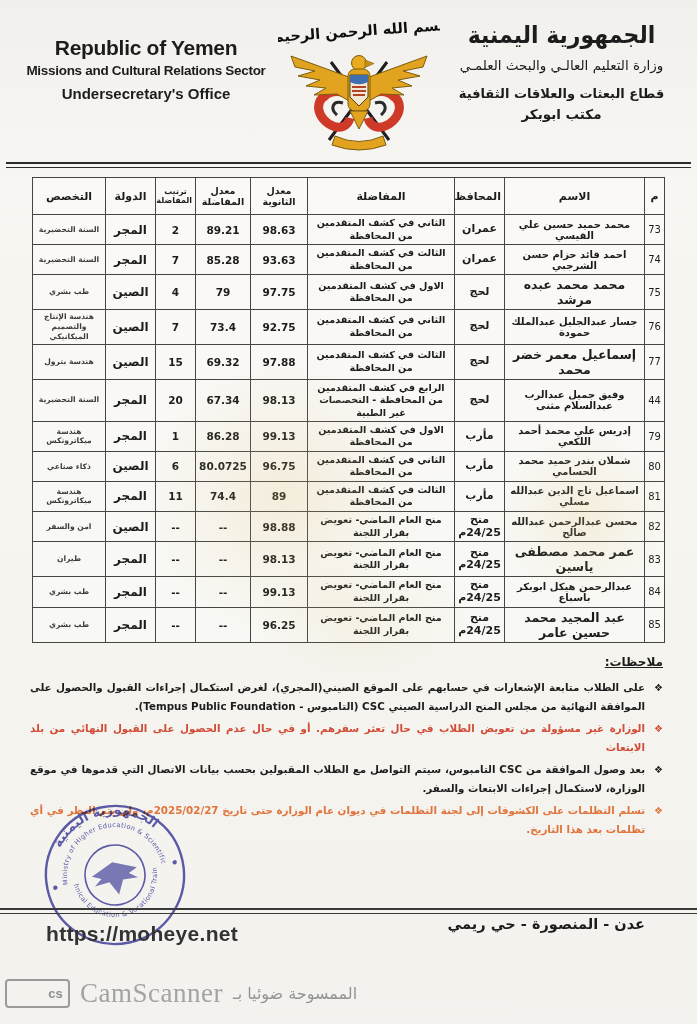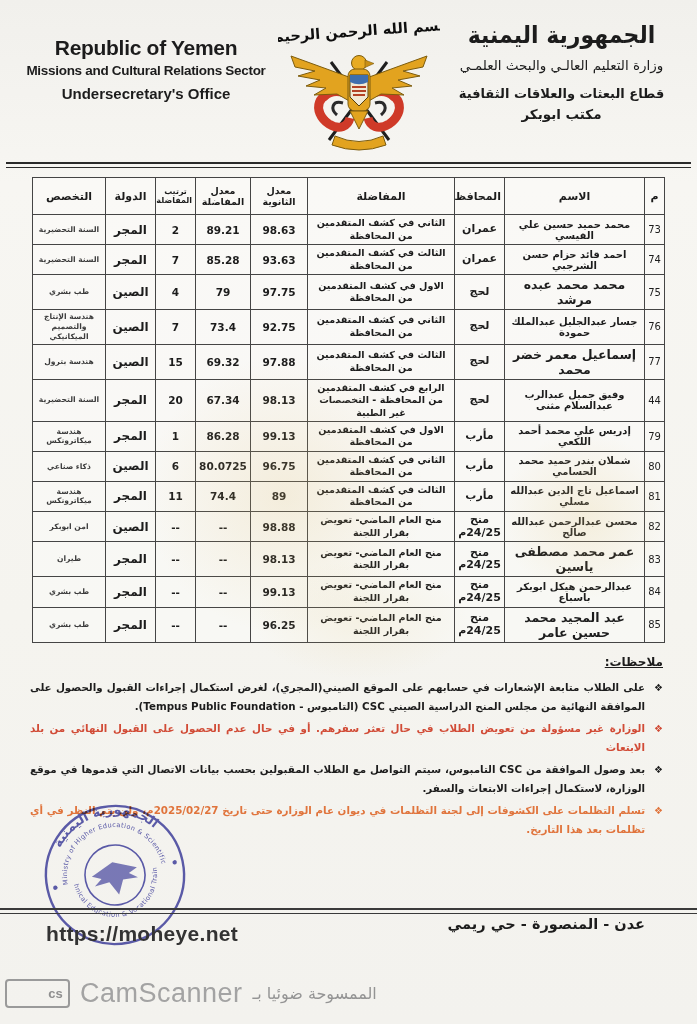--- a/index.html
+++ b/index.html
@@ -61,21 +61,21 @@
   .note.orange{color:#e0743c;}
 
   
   .rule-bottom{position:absolute;left:0;right:0;top:908px;height:3px;border-top:2.2px solid #3a3a3a;border-bottom:1px solid #3a3a3a;}
   .site-url{position:absolute;left:46px;top:922px;font-family:"Liberation Sans",sans-serif;font-size:21px;font-weight:bold;color:#333;letter-spacing:.3px;}
   .address{position:absolute;right:52px;top:916px;direction:rtl;font-size:14.5px;font-weight:bold;color:#1d1d1d;}
   .stamp{position:absolute;left:40px;top:800px;width:150px;height:150px;opacity:.88;mix-blend-mode:multiply;}
   .scanbar{position:absolute;left:5px;top:978px;display:flex;align-items:center;gap:10px;color:#9c9c9c;}
   .cs-box{width:25px;height:25px;border:2.6px solid #9a9a9a;border-radius:4px;display:grid;place-items:center;
           font-family:"Liberation Sans",sans-serif;font-size:13px;font-weight:bold;color:#8f8f8f;padding-left:36px;}
-  .cs-name{font-family:Liberation Sans, sans-serif;font-size:27px;color:#a3a3a3;letter-spacing:.5px;}
+  .cs-name{font-family:Liberation Serif, serif;font-size:27px;color:#a3a3a3;letter-spacing:.5px;}
   .cs-ar{font-size:16px;color:#949494;direction:rtl;}
 </style>
 </head>
 <body>
 
 <div class="page">
 
   <div class="wm wm1"></div>
   <div class="wm wm2"></div>
   <div class="wm wm3"></div>
@@ -274,21 +274,21 @@
 
         <tr>
           <td class="rowno">82</td>
           <td class="name reg">محسن عبدالرحمن عبدالله صالح</td>
           <td class="gov">منح 24/25م</td>
           <td class="basis">منح العام الماضي- تعويض بقرار اللجنة</td>
           <td class="num">98.88</td>
           <td class="num">--</td>
           <td class="num">--</td>
           <td class="country">الصين</td>
-          <td class="major">امن ابوبكر</td>
+          <td class="major">امن والسفر</td>
         </tr>
 
         <tr>
           <td class="rowno">83</td>
           <td class="name big">عمر محمد مصطفى ياسين</td>
           <td class="gov">منح 24/25م</td>
           <td class="basis">منح العام الماضي- تعويض بقرار اللجنة</td>
           <td class="num">98.13</td>
           <td class="num">--</td>
           <td class="num">--</td>

